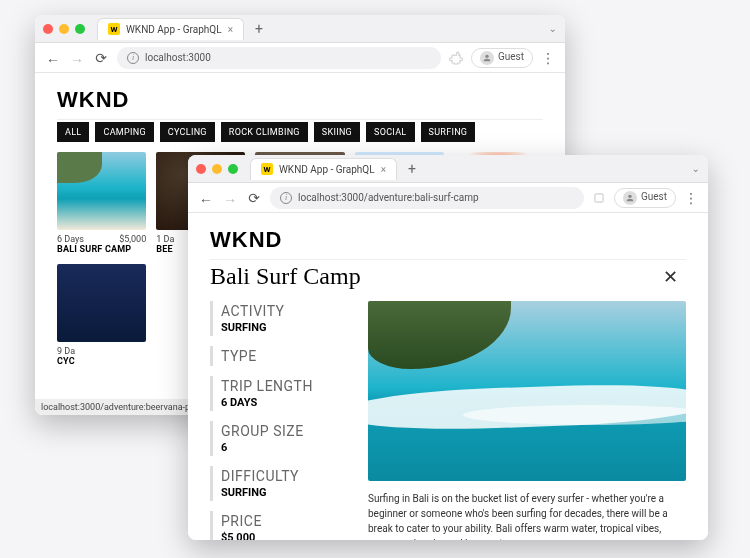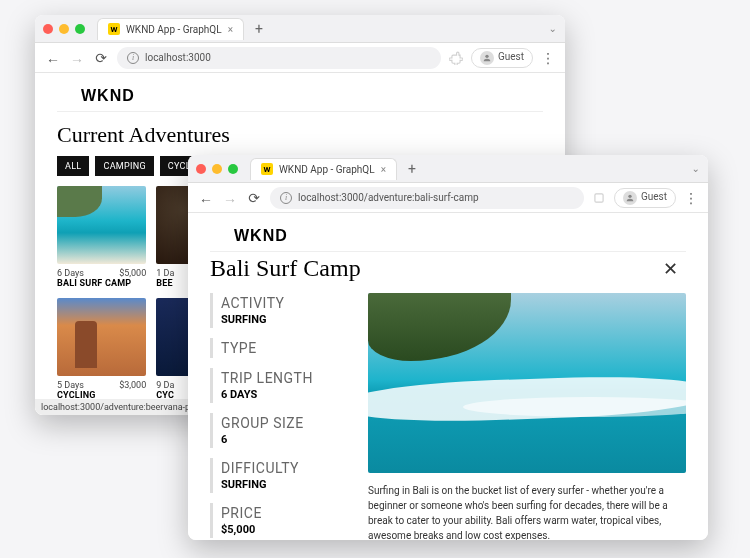--- a/index.html
+++ b/index.html
@@ -18,21 +18,21 @@
   .nav-arrow { color:#555; font-size:14px; cursor:pointer; width:16px; text-align:center;}
   .nav-arrow.dis{color:#bbb;}
   .addr { flex:1; display:flex; align-items:center; gap:6px; background:#f1f1f3; border-radius:14px; height:22px; padding:0 10px; font-size:10px; color:#555;}
   .addr .info{width:12px;height:12px;border:1px solid #888;border-radius:50%;display:flex;align-items:center;justify-content:center;font-size:8px;color:#888;font-family:serif;font-style:italic;}
   .guest { display:flex; align-items:flex-start; gap:4px; font-size:10px; color:#555; border:1px solid #ddd; border-radius:12px; padding:2px 8px;}
   .guest .av{width:14px;height:14px;border-radius:50%;background:#ddd;display:flex;align-items:center;justify-content:center;}
   .kebab{color:#666;font-size:14px;cursor:pointer;width:14px;text-align:center;}
   .ext-icon{width:14px;height:14px;color:#666;}
   .content { flex:1; overflow:hidden; background:#fff; position:relative; }
   .pad { padding:14px 22px; }
-  .brand { font-weight:900; font-size:16px; letter-spacing:1px; font-family: "Arial Black", Arial, sans-serif; margin-left: 24px;}
+  .brand { font-weight:900; font-size:22px; letter-spacing:1px; font-family: "Arial Black", Arial, sans-serif;}
   .heading { font-family: Georgia, 'Times New Roman', serif; font-size:22px; margin:10px 0 8px; }
   .filters { display:flex; gap:6px; flex-wrap:wrap; margin-bottom:10px;}
   .filter { background:#111; color:#fff; font-size:9px; padding:5px 8px; letter-spacing:0.3px; cursor:pointer;}
   .grid { display:grid; grid-template-columns: repeat(4, 1fr); gap:10px;}
   .card-img { width:100%; height:78px; border-radius:2px; }
   .surf-thumb { background: linear-gradient(180deg,#8fcbe0 0%, #1db4c9 45%, #0fa0b5 60%, #f1e9d8 100%); position:relative; overflow:hidden;}
   .surf-thumb::before{content:"";position:absolute;top:0;left:0;right:50%;height:40%;background:#5a7a4a;border-radius:0 0 60% 0;}
   .food-thumb{background:radial-gradient(circle at 30% 30%, #4a3a2a 0%, #2a1a10 70%);}
   .rock-thumb{background:linear-gradient(180deg,#6a5a4a 0%,#3a2a1a 100%);}
   .ski-thumb{background:linear-gradient(180deg,#cfe8ff 0%,#fff 60%);}
@@ -98,21 +98,20 @@
           </svg>
         </span>
       <span>Guest</span>
     </div>
     <span class="kebab">⋮</span>
   </div>
   <div class="content">
     <div class="pad">
       <div class="brand">WKND</div>
       <hr class="sep">
-      <div class="heading">Current Adventures</div>
       <div class="filters" id="filters">
           <div class="filter">ALL</div>
           <div class="filter">CAMPING</div>
           <div class="filter">CYCLING</div>
           <div class="filter">ROCK CLIMBING</div>
           <div class="filter">SKIING</div>
           <div class="filter">SOCIAL</div>
           <div class="filter">SURFING</div>
         </div>
       <div class="grid" id="grid1" style="grid-template-columns:repeat(5,1fr);">
@@ -151,28 +150,20 @@
           <div>
             <div class="card-img flower-thumb"></div>
             <div class="card-meta">
               <span></span>
               <span></span>
             </div>
             <div class="card-title"></div>
           </div>
         </div>
       <div class="grid" id="grid2" style="grid-template-columns:repeat(5,1fr);margin-top:10px;">
-          <div>
-            <div class="card-img desert-thumb"></div>
-            <div class="card-meta">
-              <span>5 Days</span>
-              <span>$3,000</span>
-            </div>
-            <div class="card-title">CYCLING SOUTHERN UTAH</div>
-          </div>
           <div>
             <div class="card-img night-thumb"></div>
             <div class="card-meta">
               <span>9 Da</span>
               <span></span>
             </div>
             <div class="card-title">CYC</div>
           </div>
         </div>
     </div>

